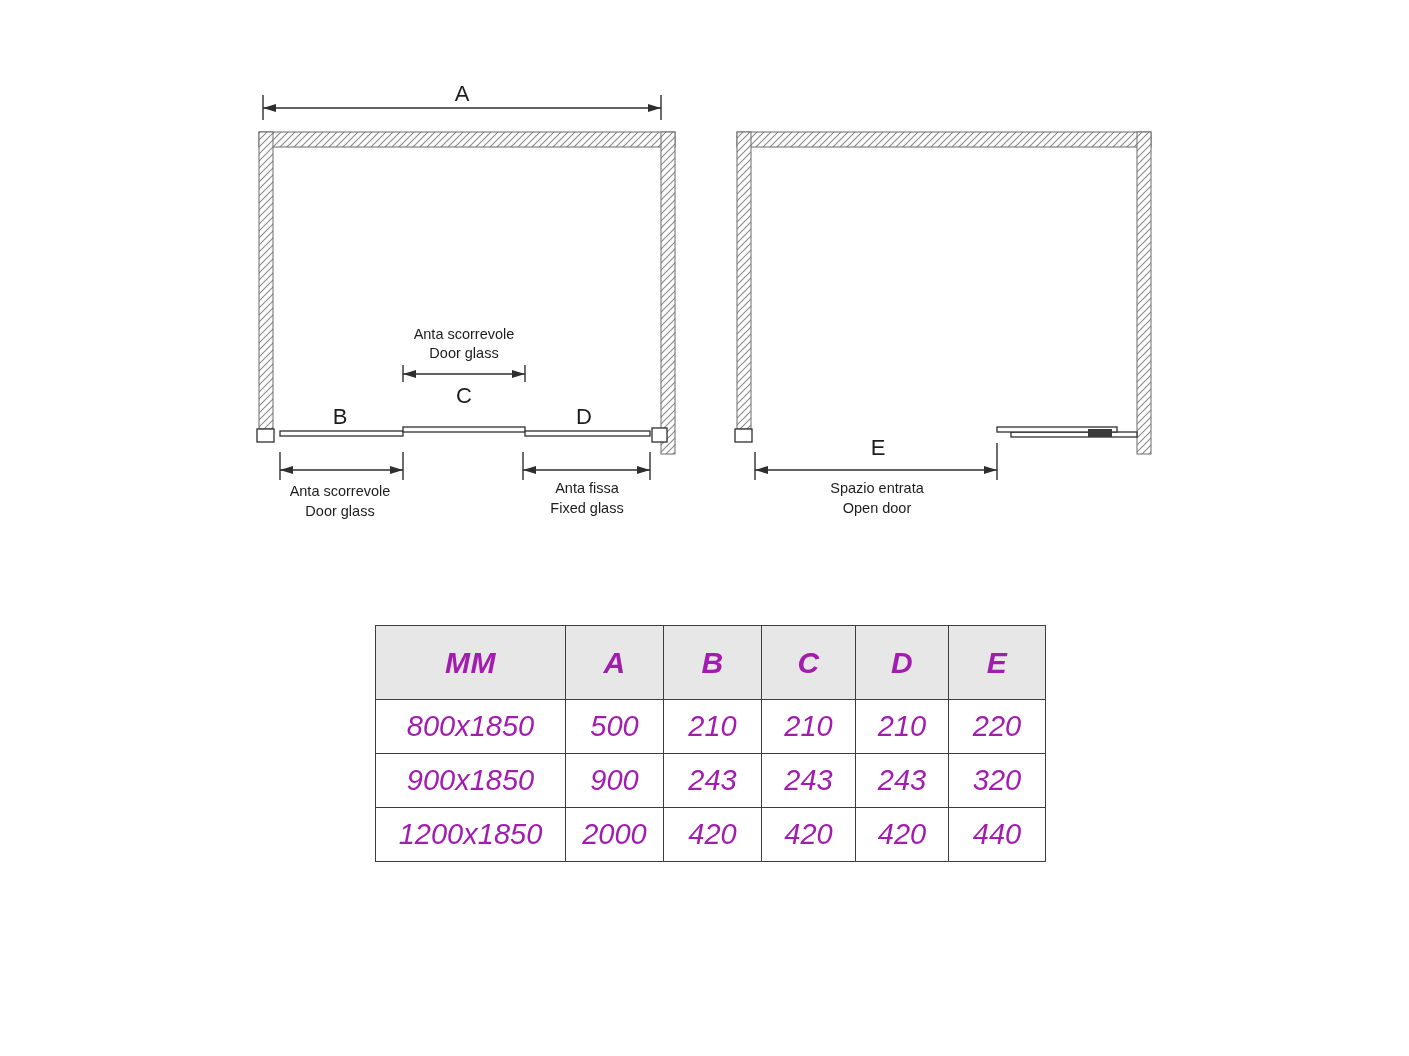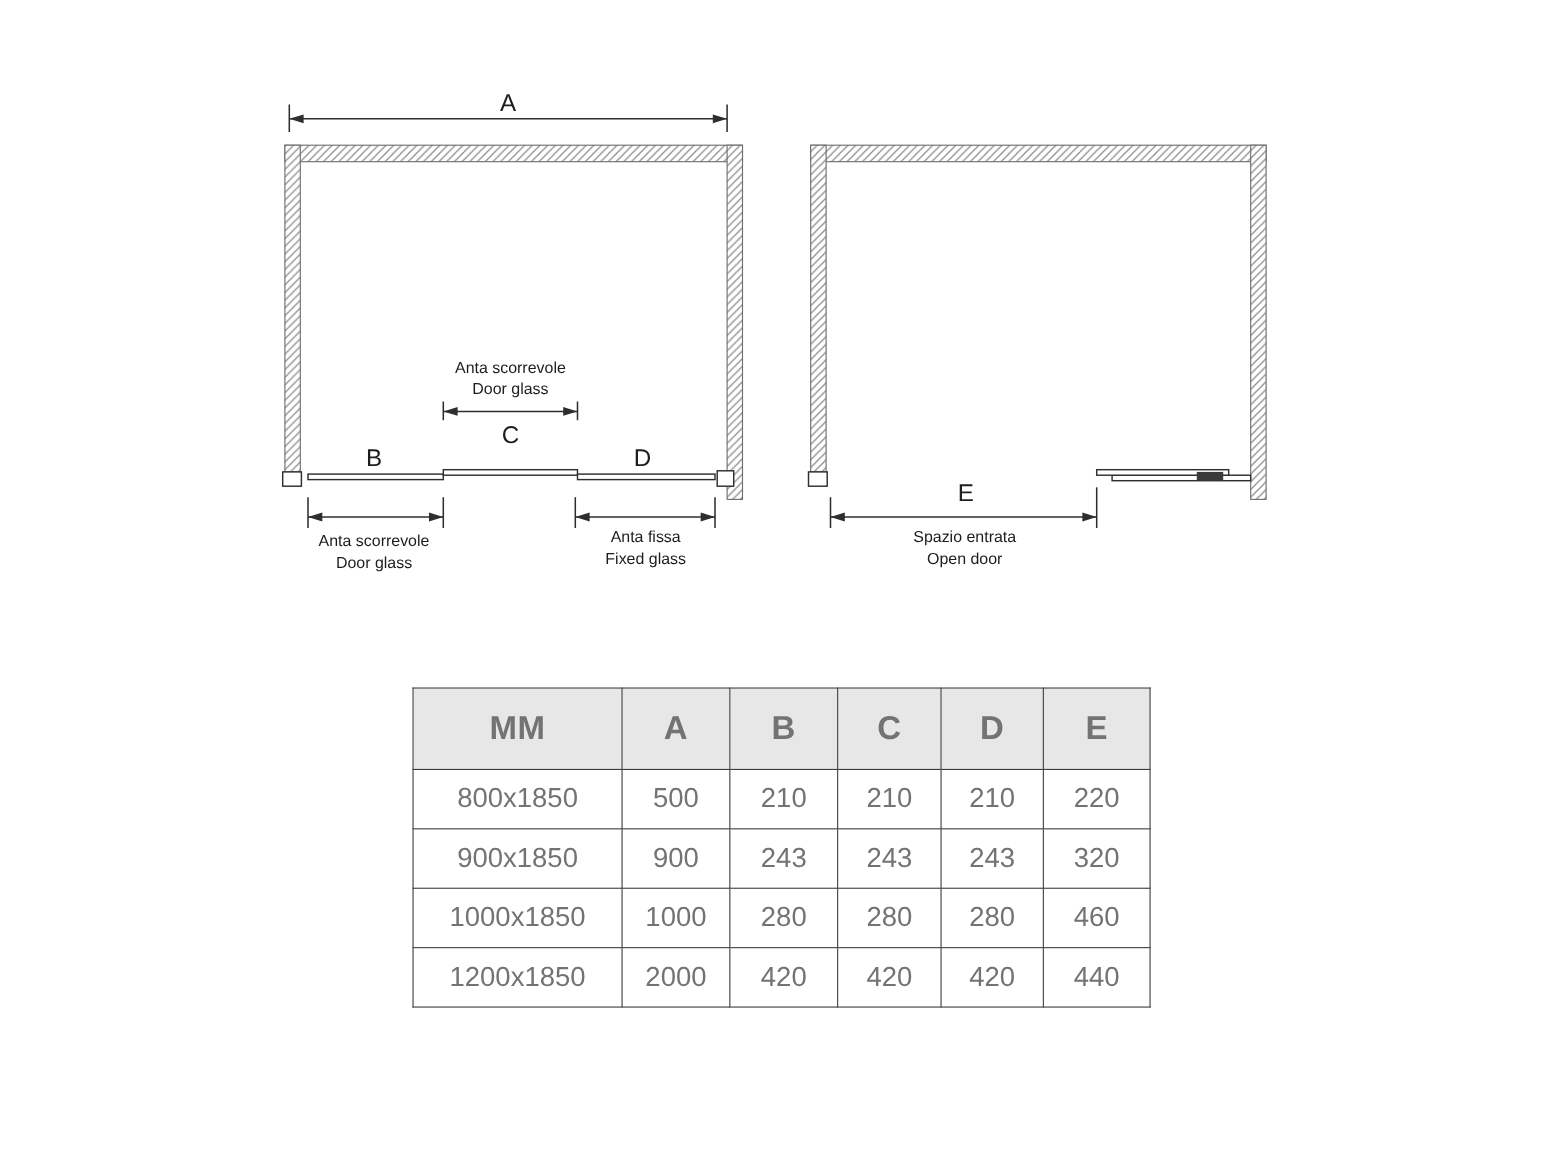--- a/index.html
+++ b/index.html
@@ -20,39 +20,40 @@
     fill: #1d1d1d;
   }
   .dim-letter { font-size: 22px; }
   .small-label { font-size: 14.5px; }
 
   .table-wrap { position: absolute; left: 375px; top: 625px; }
   table.dim-table {
     border-collapse: collapse;
     table-layout: fixed;
     width: 670px;
-    color: #737373;
+    color: #a21caf;
+    font-style: italic;
   }
   .dim-table th, .dim-table td {
     border: 1px solid #3d3d3d;
     text-align: center;
     vertical-align: middle;
     padding: 0;
     overflow: hidden;
   }
   .dim-table th {
     background: #e7e7e7;
     height: 74px;
     font-size: 30px;
     font-weight: 700;
     letter-spacing: 0.5px;
   }
   .dim-table td {
     height: 54px;
-    font-size: 25px;
+    font-size: 29px;
     font-weight: 400;
   }
 </style>
 </head>
 <body>
 
 <div class="page">
 
   <svg class="diagrams-svg" width="1409" height="580" viewBox="0 0 1409 580">
     <defs>
@@ -182,28 +183,20 @@
         </tr>
         <tr>
           <td>900x1850</td>
           <td>900</td>
           <td>243</td>
           <td>243</td>
           <td>243</td>
           <td>320</td>
         </tr>
         <tr>
-          <td>1000x1850</td>
-          <td>1000</td>
-          <td>280</td>
-          <td>280</td>
-          <td>280</td>
-          <td>460</td>
-        </tr>
-        <tr>
           <td>1200x1850</td>
           <td>2000</td>
           <td>420</td>
           <td>420</td>
           <td>420</td>
           <td>440</td>
         </tr>
       </tbody>
     </table>
   </div>

